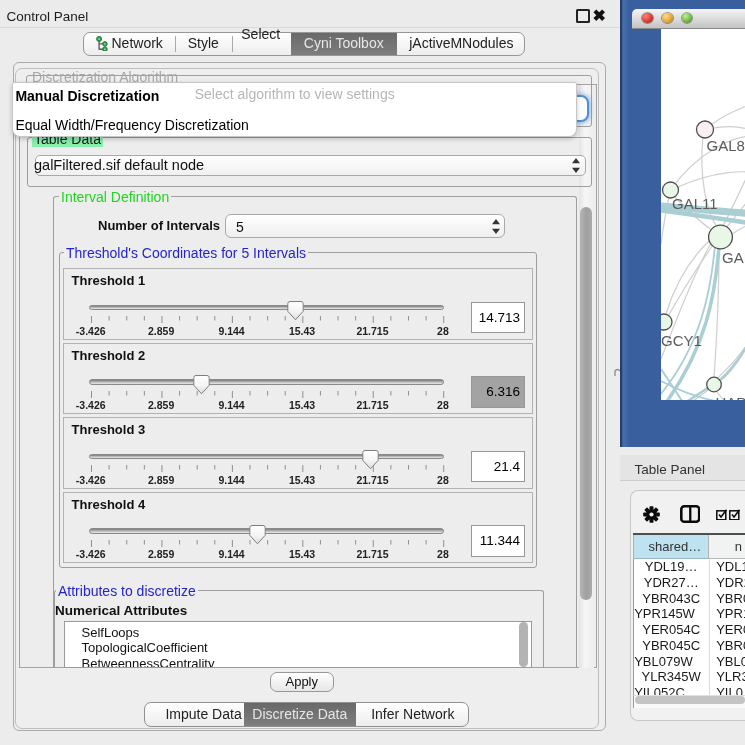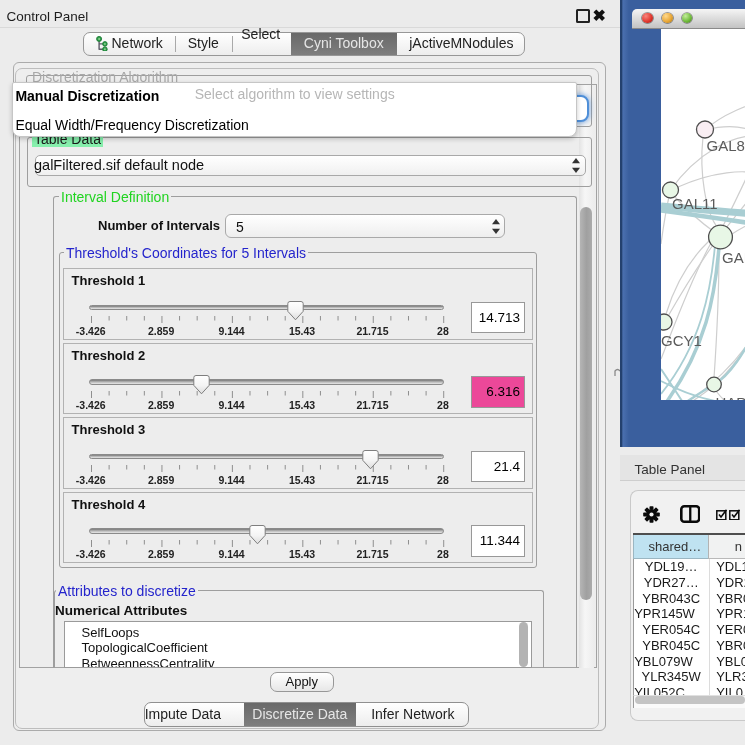--- a/index.html
+++ b/index.html
@@ -134,21 +134,21 @@
 <svg class="abs" style="left:192.88132756316423px;top:375.40000000000003px" width="17" height="19.5" viewBox="0 0 17 19.5">
     <defs>
       <linearGradient id="tg" x1="0" y1="0" x2="0" y2="1">
         <stop offset="0" stop-color="#ffffff"></stop>
         <stop offset="0.55" stop-color="#f4f4f4"></stop>
         <stop offset="1" stop-color="#dcdcdc"></stop>
       </linearGradient>
     </defs>
     <path d="M3 0.5 L14 0.5 Q16.2 0.5 16.2 2.7 L16.2 10.3 L8.5 18.8 L0.8 10.3 L0.8 2.7 Q0.8 0.5 3 0.5 Z" fill="url(#tg)" stroke="#7e7e7e" stroke-width="1"></path>
   </svg>
-<div class="abs" style="left:470.5px;top:376.1px;width:54.5px;height:31.5px;background:#ec4899;border:1px solid #989898;box-sizing:border-box;font-size:13.5px;color:#000;text-align:right;line-height:30px;padding-right:4px;">6.316</div>
+<div class="abs" style="left:470.5px;top:376.1px;width:54.5px;height:31.5px;background:#a3a3a3;border:1px solid #989898;box-sizing:border-box;font-size:13.5px;color:#000;text-align:right;line-height:30px;padding-right:4px;">6.316</div>
 <div class="abs" style="left:63.3px;top:417.2px;width:469.7px;height:71.5px;border:1px solid #b2b2b2;box-sizing:border-box;background:#ededed;"></div>
 <div class="abs" style="left:71.5px;top:422.2px;font-size:13px;font-weight:bold;color:#111;">Threshold 3</div>
 <div class="abs" style="left:89px;top:453.7px;width:355px;height:5.5px;border-radius:3px;background:linear-gradient(#777 0%,#b9b9b9 50%,#e8e8e8 100%);border:1px solid #8a8a8a;box-sizing:border-box;"></div>
 <svg class="abs" style="left:90.7px;top:465.2px" width="354" height="8" viewBox="0 0 354 8">
     <rect x="0.00" y="0" width="1" height="7" fill="#8f8f8f"></rect>
     <rect x="17.61" y="0" width="1" height="4.5" fill="#8f8f8f"></rect>
     <rect x="35.22" y="0" width="1" height="4.5" fill="#8f8f8f"></rect>
     <rect x="52.83" y="0" width="1" height="4.5" fill="#8f8f8f"></rect>
     <rect x="70.44" y="0" width="1" height="7" fill="#8f8f8f"></rect>
     <rect x="88.05" y="0" width="1" height="4.5" fill="#8f8f8f"></rect>
@@ -230,21 +230,21 @@
 <div class="abs" style="left:470.5px;top:525.3px;width:54.5px;height:31.5px;background:#fff;border:1px solid #989898;box-sizing:border-box;font-size:13.5px;color:#000;text-align:right;line-height:30px;padding-right:4px;">11.344</div>
 <div class="abs" style="left:53.5px;top:589.5px;width:490px;height:78.5px;border:1px solid #9e9e9e;border-bottom:none;border-radius:3px 3px 0 0;box-sizing:border-box;"></div>
 <div class="abs" style="left:56px;top:582.5px;font-size:14px;color:#2424cc;background:#ededed;padding:0 2px;">Attributes to discretize</div>
 <div class="abs" style="left:55px;top:602.5px;font-size:13.5px;font-weight:bold;color:#111;">Numerical Attributes</div>
 <div class="abs" style="left:64px;top:620.5px;width:467.5px;height:47.5px;background:#fff;border:1px solid #9a9a9a;box-sizing:border-box;overflow:hidden;">
     <div style="padding:3px 0 0 16.5px;font-size:13px;color:#111;line-height:15.6px;">SelfLoops<br>TopologicalCoefficient<br>BetweennessCentrality</div>
   </div>
 <div class="abs" style="left:518.5px;top:621.5px;width:9.5px;height:45.5px;background:#b3b3b3;border-radius:5px;"></div>
 <div class="abs" style="left:269.5px;top:671.5px;width:64.5px;height:20.5px;background:linear-gradient(#ffffff,#e7e7e7);border:1px solid #979797;border-radius:7px;box-sizing:border-box;font-size:13px;color:#111;text-align:center;line-height:17.5px;">Apply</div>
 <div class="abs" style="left:143.7px;top:701.5px;width:325px;height:25px;border:1px solid #909090;border-radius:7px;background:linear-gradient(#ffffff,#ededed);box-sizing:border-box;"></div>
-<div class="abs" style="left:144.7px;top:702.5px;width:97.0px;height:23px;color:#222;border-radius:7px 0 0 7px;font-size:14px;line-height:23px;text-align:left;white-space:nowrap;">Impute Data</div>
+<div class="abs" style="left:144.7px;top:702.5px;width:97.0px;height:23px;color:#222;border-radius:7px 0 0 7px;font-size:14px;line-height:23px;text-align:right;white-space:nowrap;">Impute Data</div>
 <div class="abs" style="left:243.7px;top:702.5px;width:112.19999999999999px;height:23px;background:linear-gradient(#696969,#7e7e7e);color:#e6e6e6;font-size:14px;line-height:23px;text-align:center;white-space:nowrap;">Discretize Data</div>
 <div class="abs" style="left:357.9px;top:702.5px;width:109.80000000000001px;height:23px;color:#222;border-radius:0 7px 7px 0;font-size:14px;line-height:23px;text-align:center;white-space:nowrap;">Infer Network</div>
 <div class="abs" style="left:12.2px;top:82px;width:565px;height:54.5px;background:#ffffff;border:1px solid #c6c6c6;border-radius:2px 2px 8px 8px;box-sizing:border-box;box-shadow:0 2px 5px rgba(0,0,0,0.22);z-index:30;"></div>
 <div class="abs" style="left:12.2px;top:86px;width:565px;text-align:center;font-size:14px;color:#b6b6b6;z-index:31;">Select algorithm to view settings</div>
 <div class="abs" style="left:15.4px;top:88px;font-size:14px;font-weight:bold;color:#000;z-index:31;">Manual Discretization</div>
 <div class="abs" style="left:15.4px;top:116.5px;font-size:14px;color:#000;z-index:31;">Equal Width/Frequency Discretization</div>
 <svg class="abs" style="left:614px;top:368px" width="7" height="8" viewBox="0 0 7 8">
     <path d="M1 8 L1 3 Q3.5 0 6 3" fill="none" stroke="#8a8a8a" stroke-width="1.3"></path>
   </svg>
 <div class="abs" style="left:620px;top:0;width:125px;height:447px;background:linear-gradient(90deg,#24416e 0px,#24416e 1.5px,#4a6fae 3px,#3a5f9e 9px,#3a5f9e);"></div>

